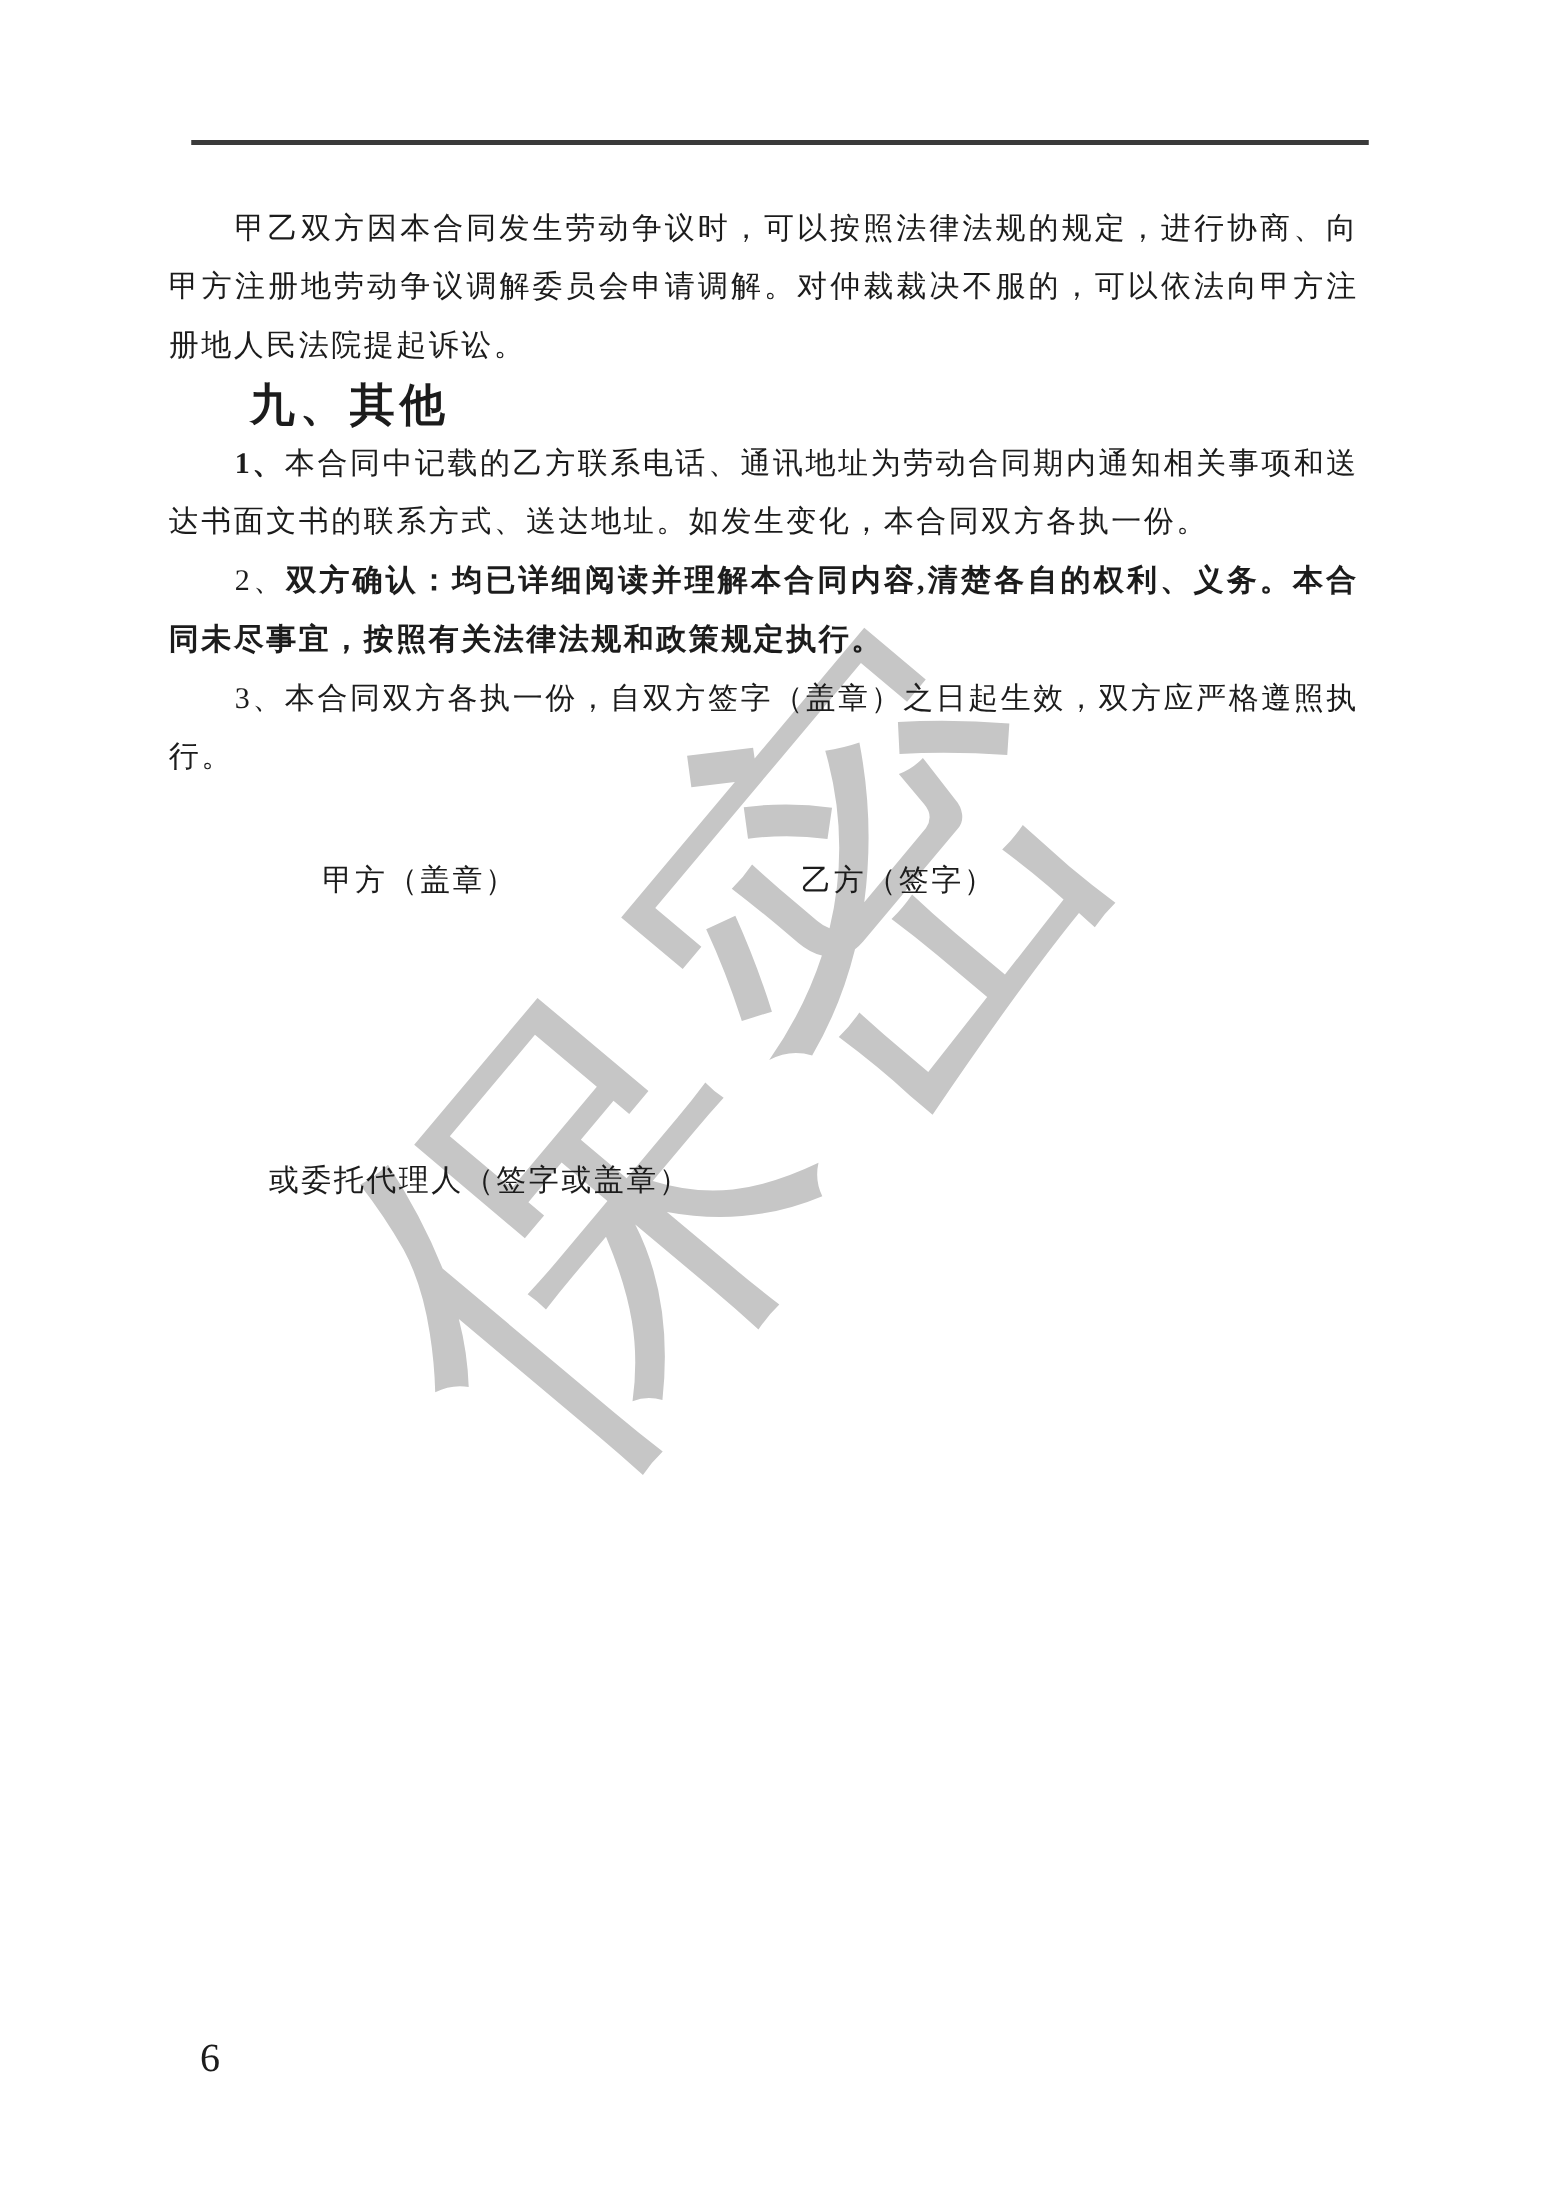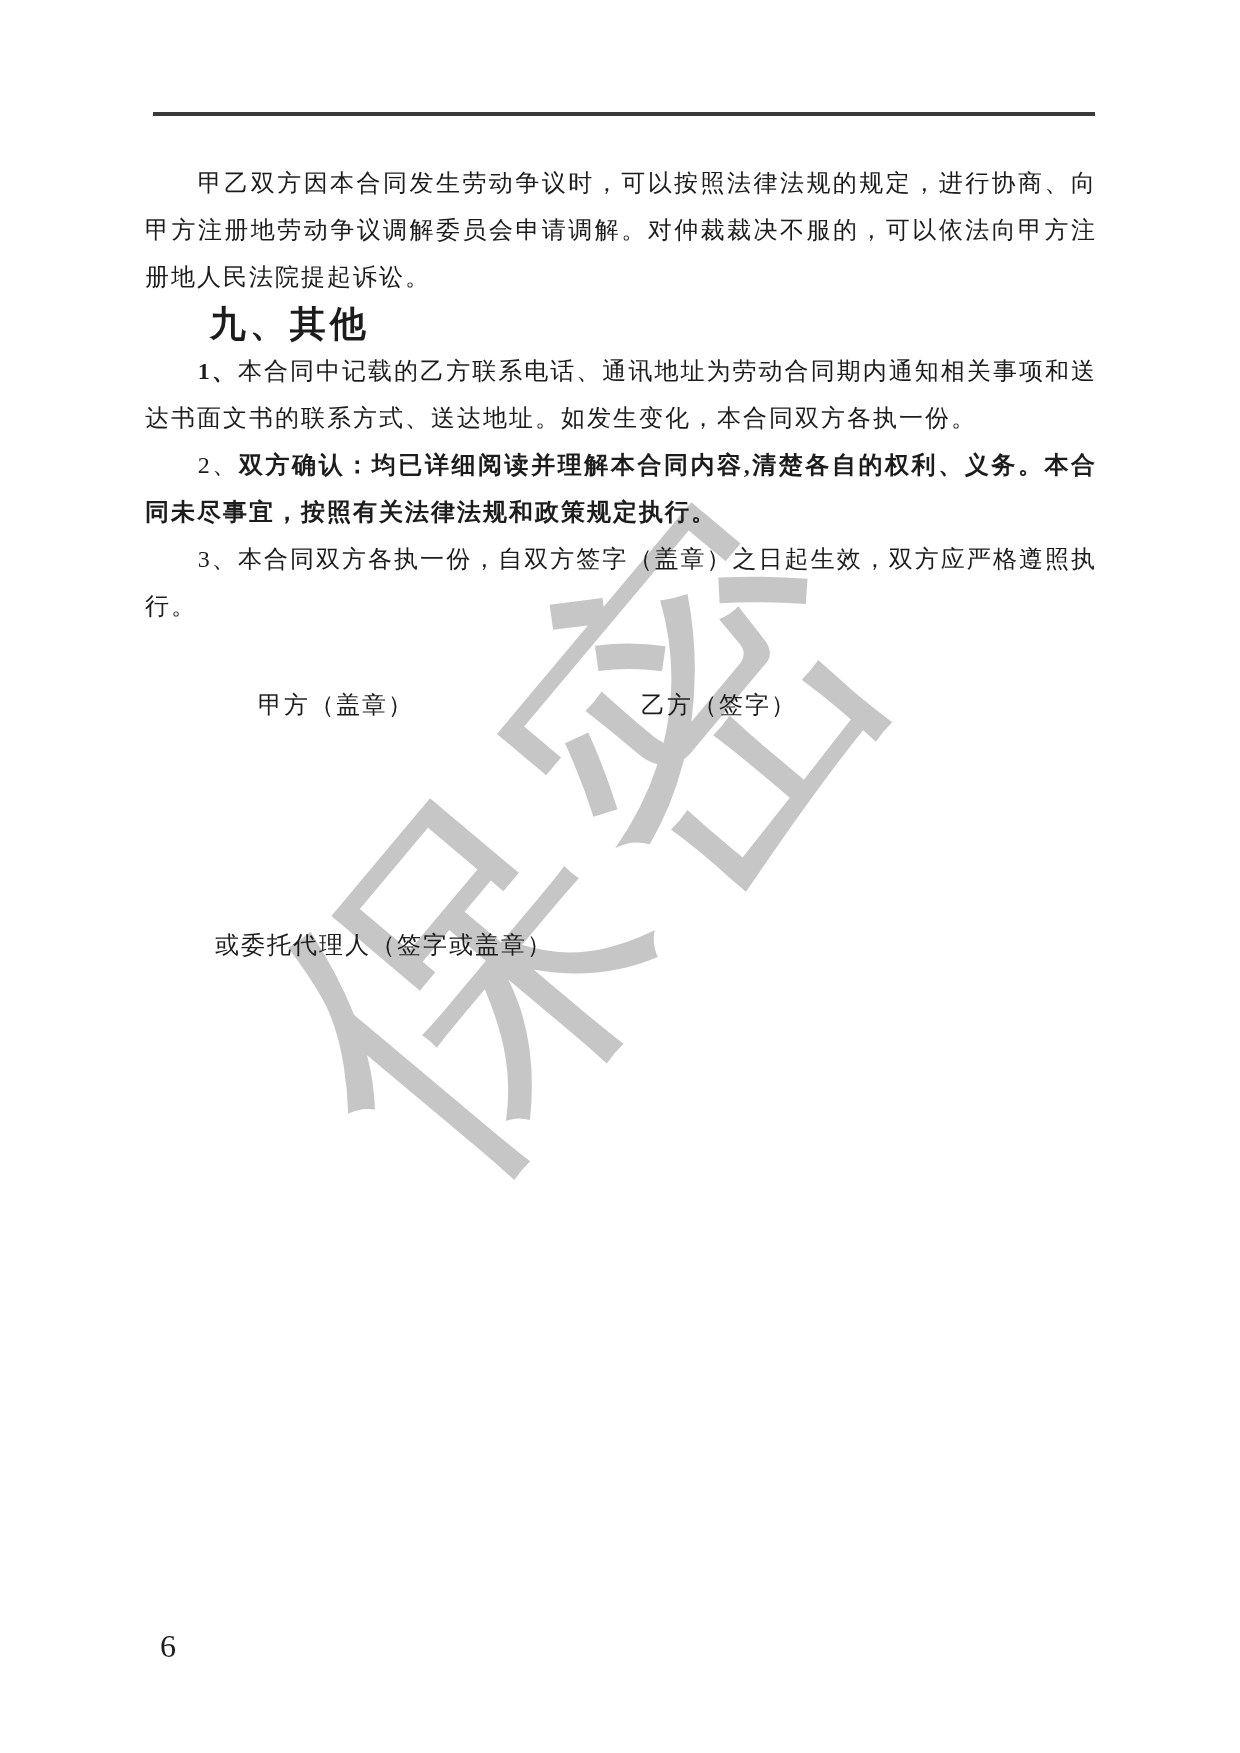--- a/index.html
+++ b/index.html
@@ -34,21 +34,21 @@
     line-height: 1;
     letter-spacing: 12px;
     white-space: nowrap;
     color: #c6c6c6;
     z-index: 0;
     font-family: "Liberation Serif", serif;
     user-select: none;
   }
   .content {
     position: absolute;
-    left: 145px;
+    left: 135px;
     top: 160px;
     width: 952px;
     font-size: 24px;
     line-height: 47px;
     letter-spacing: 2px;
     text-align: justify;
     z-index: 1;
   }
   .content p {
     margin: 0;

